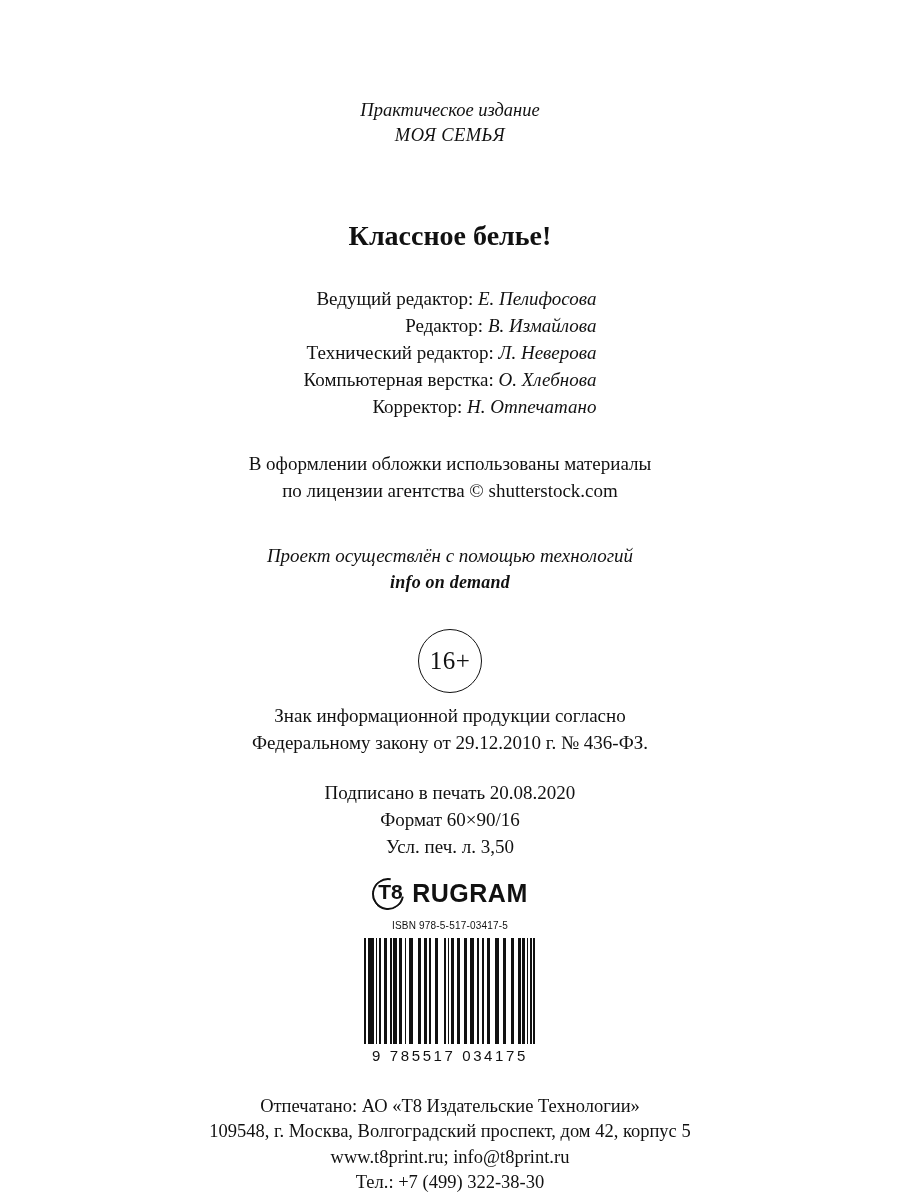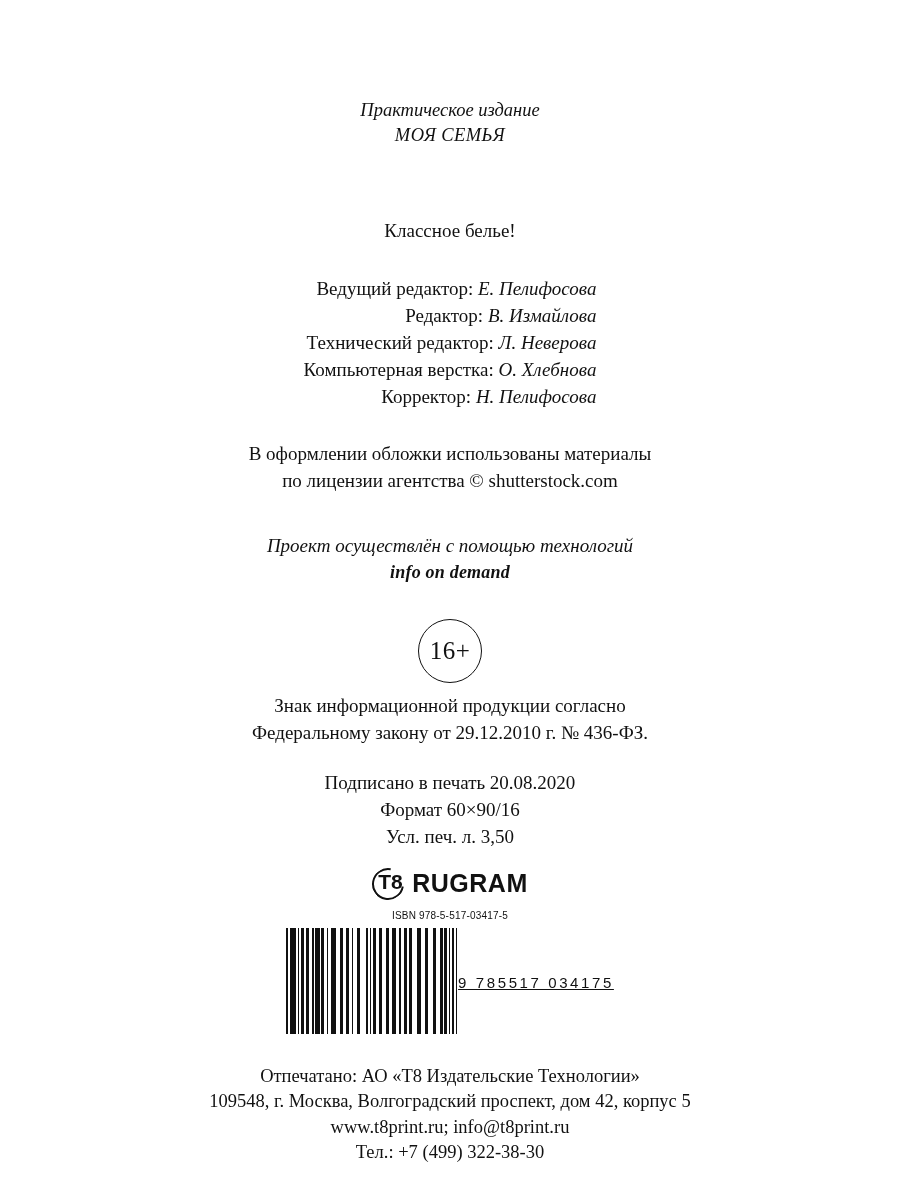--- a/index.html
+++ b/index.html
@@ -28,22 +28,22 @@
     margin-top: 98px;
     font-style: italic;
     font-size: 18.5px;
     line-height: 1.35;
     text-align: center;
   }
   .series .line2 { letter-spacing: 0.4px; }
 
   .book-title {
     margin-top: 72px;
-    font-size: 19px;
-    font-weight: normal;
+    font-size: 28px;
+    font-weight: bold;
     text-align: right;
   }
 
   .credits {
     margin-top: 34px;
     font-size: 19px;
     line-height: 1.42;
     text-align: right;
   }
   .credits .role { font-style: normal; }
@@ -141,23 +141,22 @@
     margin-top: 12px;
     font-family: "Liberation Sans", sans-serif;
     font-size: 10px;
     letter-spacing: 0.2px;
     text-align: center;
   }
 
   .barcode-wrap {
     margin-top: 7px;
     display: flex;
-    flex-direction: row;
+    flex-direction: column;
     align-items: center;
-    text-decoration: underline;
   }
   .barcode {
     width: 172px;
     height: 106px;
     display: flex;
     align-items: flex-end;
     gap: 0;
   }
   .barcode span {
     display: block;
@@ -202,21 +201,21 @@
     <div>
       <span class="role">Технический редактор:</span>
       <span class="person">Л. Неверова</span>
     </div>
     <div>
       <span class="role">Компьютерная верстка:</span>
       <span class="person">О. Хлебнова</span>
     </div>
     <div>
       <span class="role">Корректор:</span>
-      <span class="person">Н. Пелифосова</span>
+      <span class="person">Н. Отпечатано</span>
     </div>
   </div>
 
   <div class="cover-note">
     <div>В оформлении обложки использованы материалы</div>
     <div>по лицензии агентства © shutterstock.com</div>
   </div>
 
   <div class="pod">
     <div>Проект осуществлён с помощью технологий</div>

